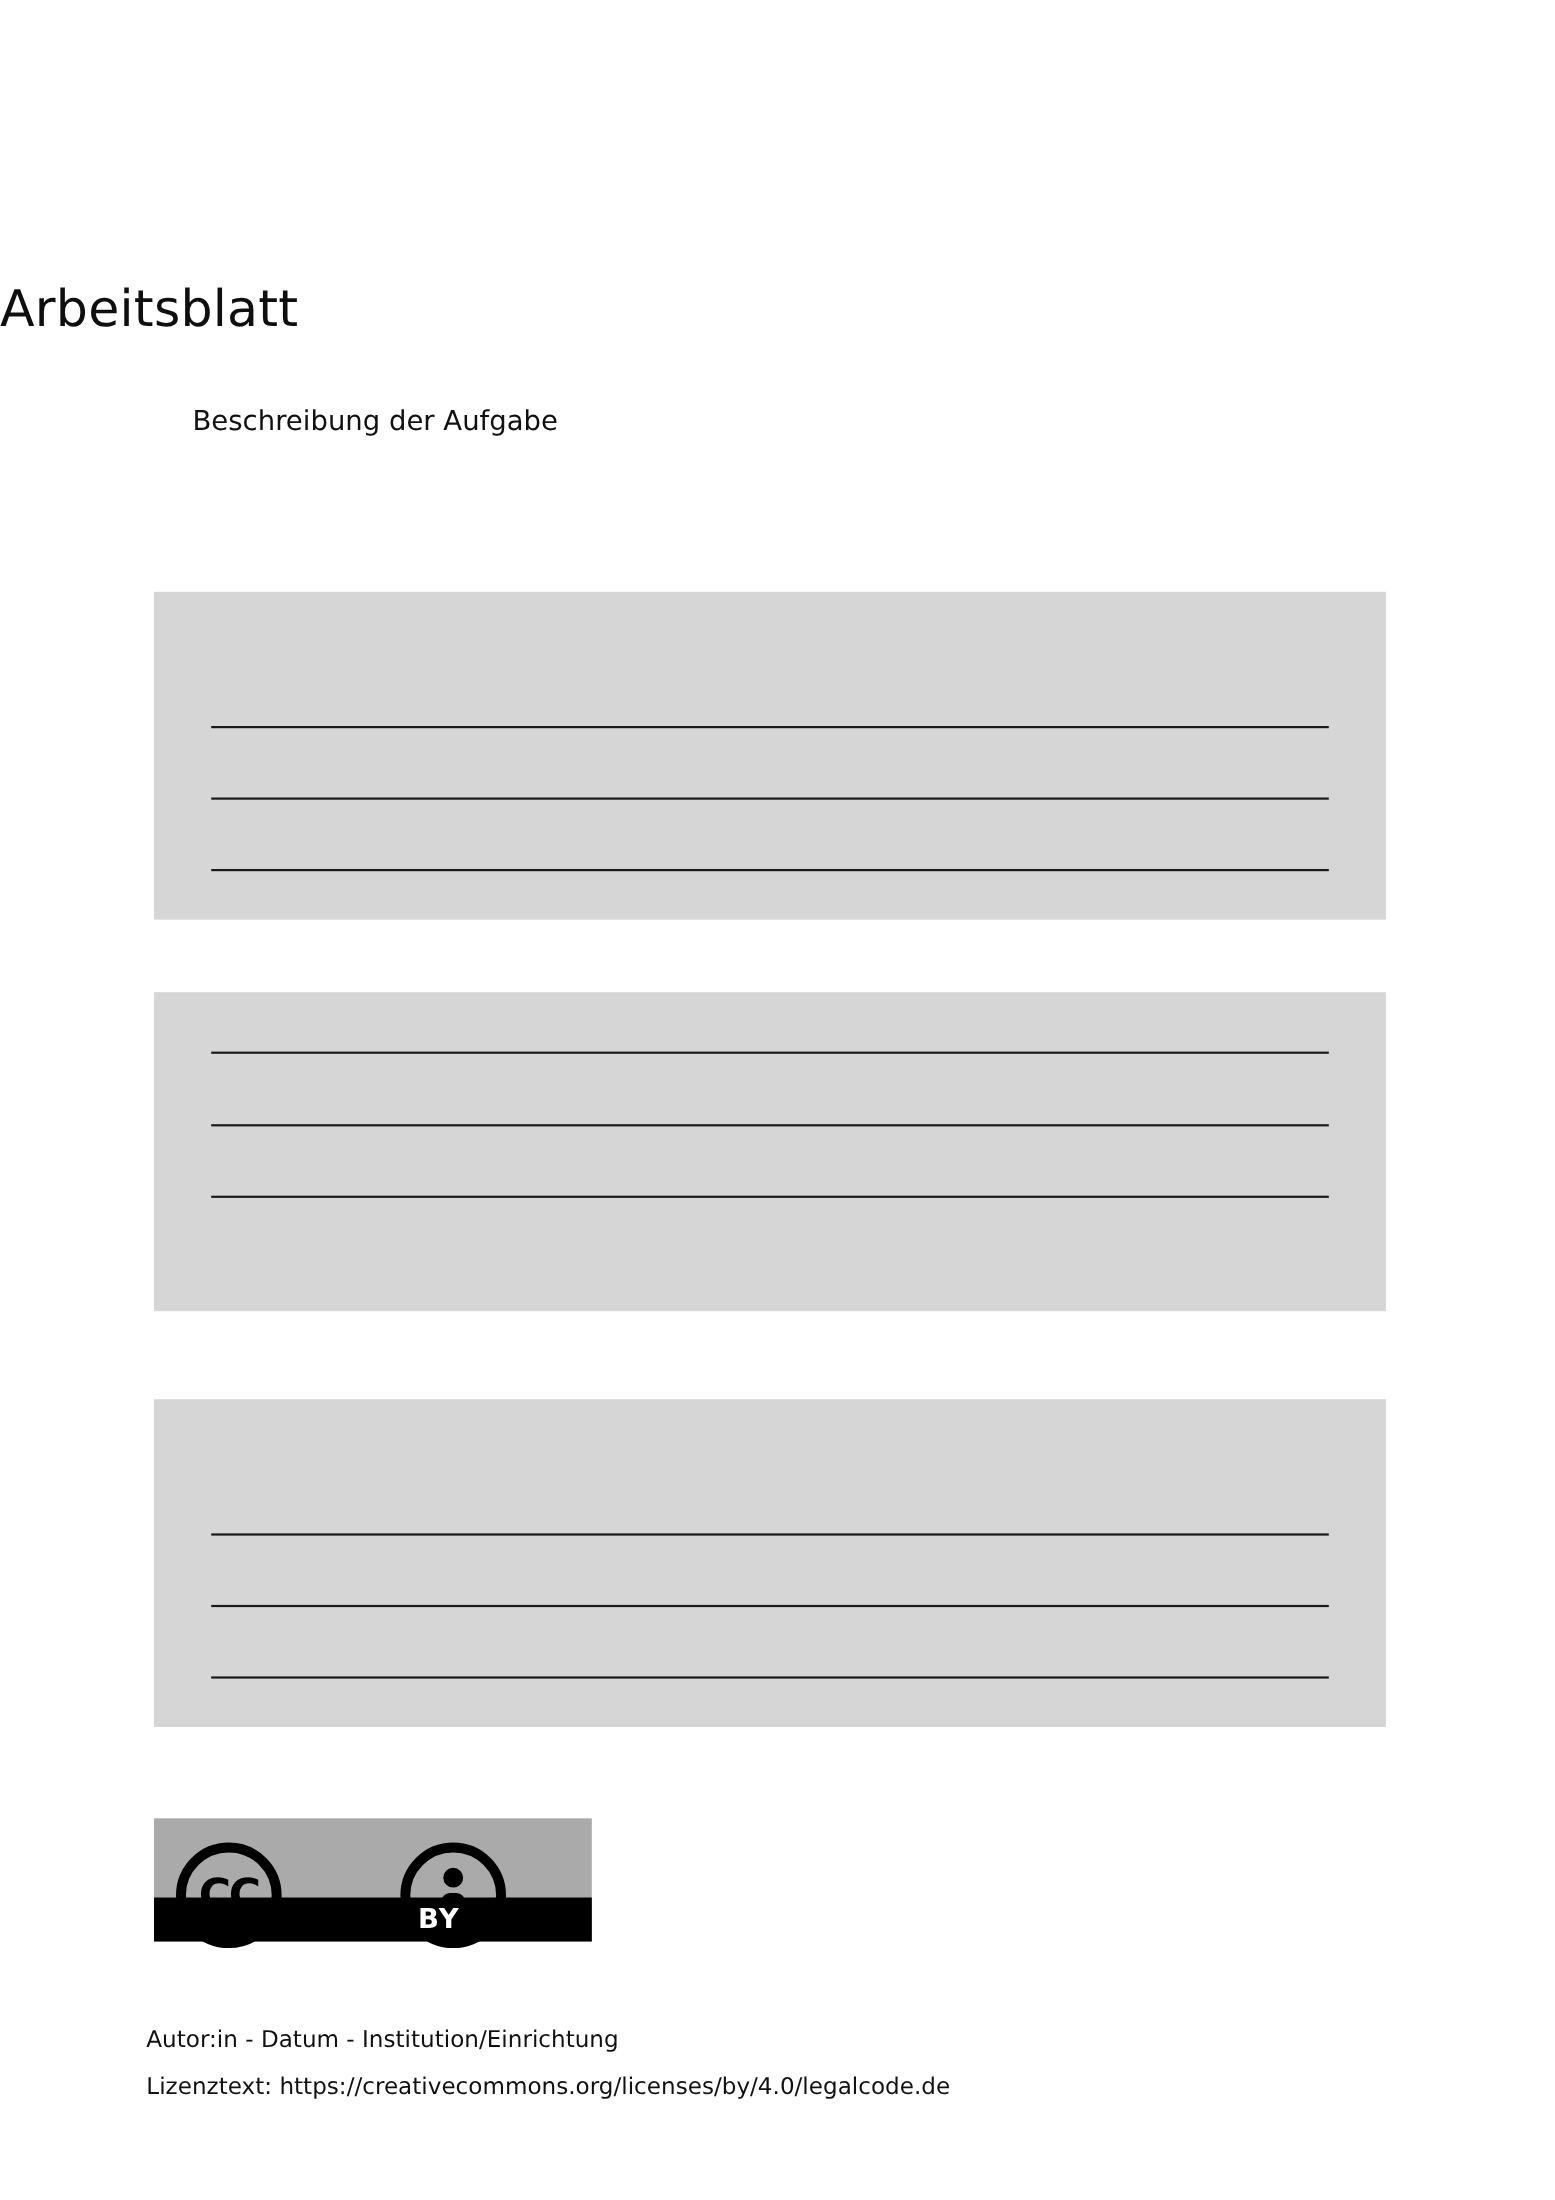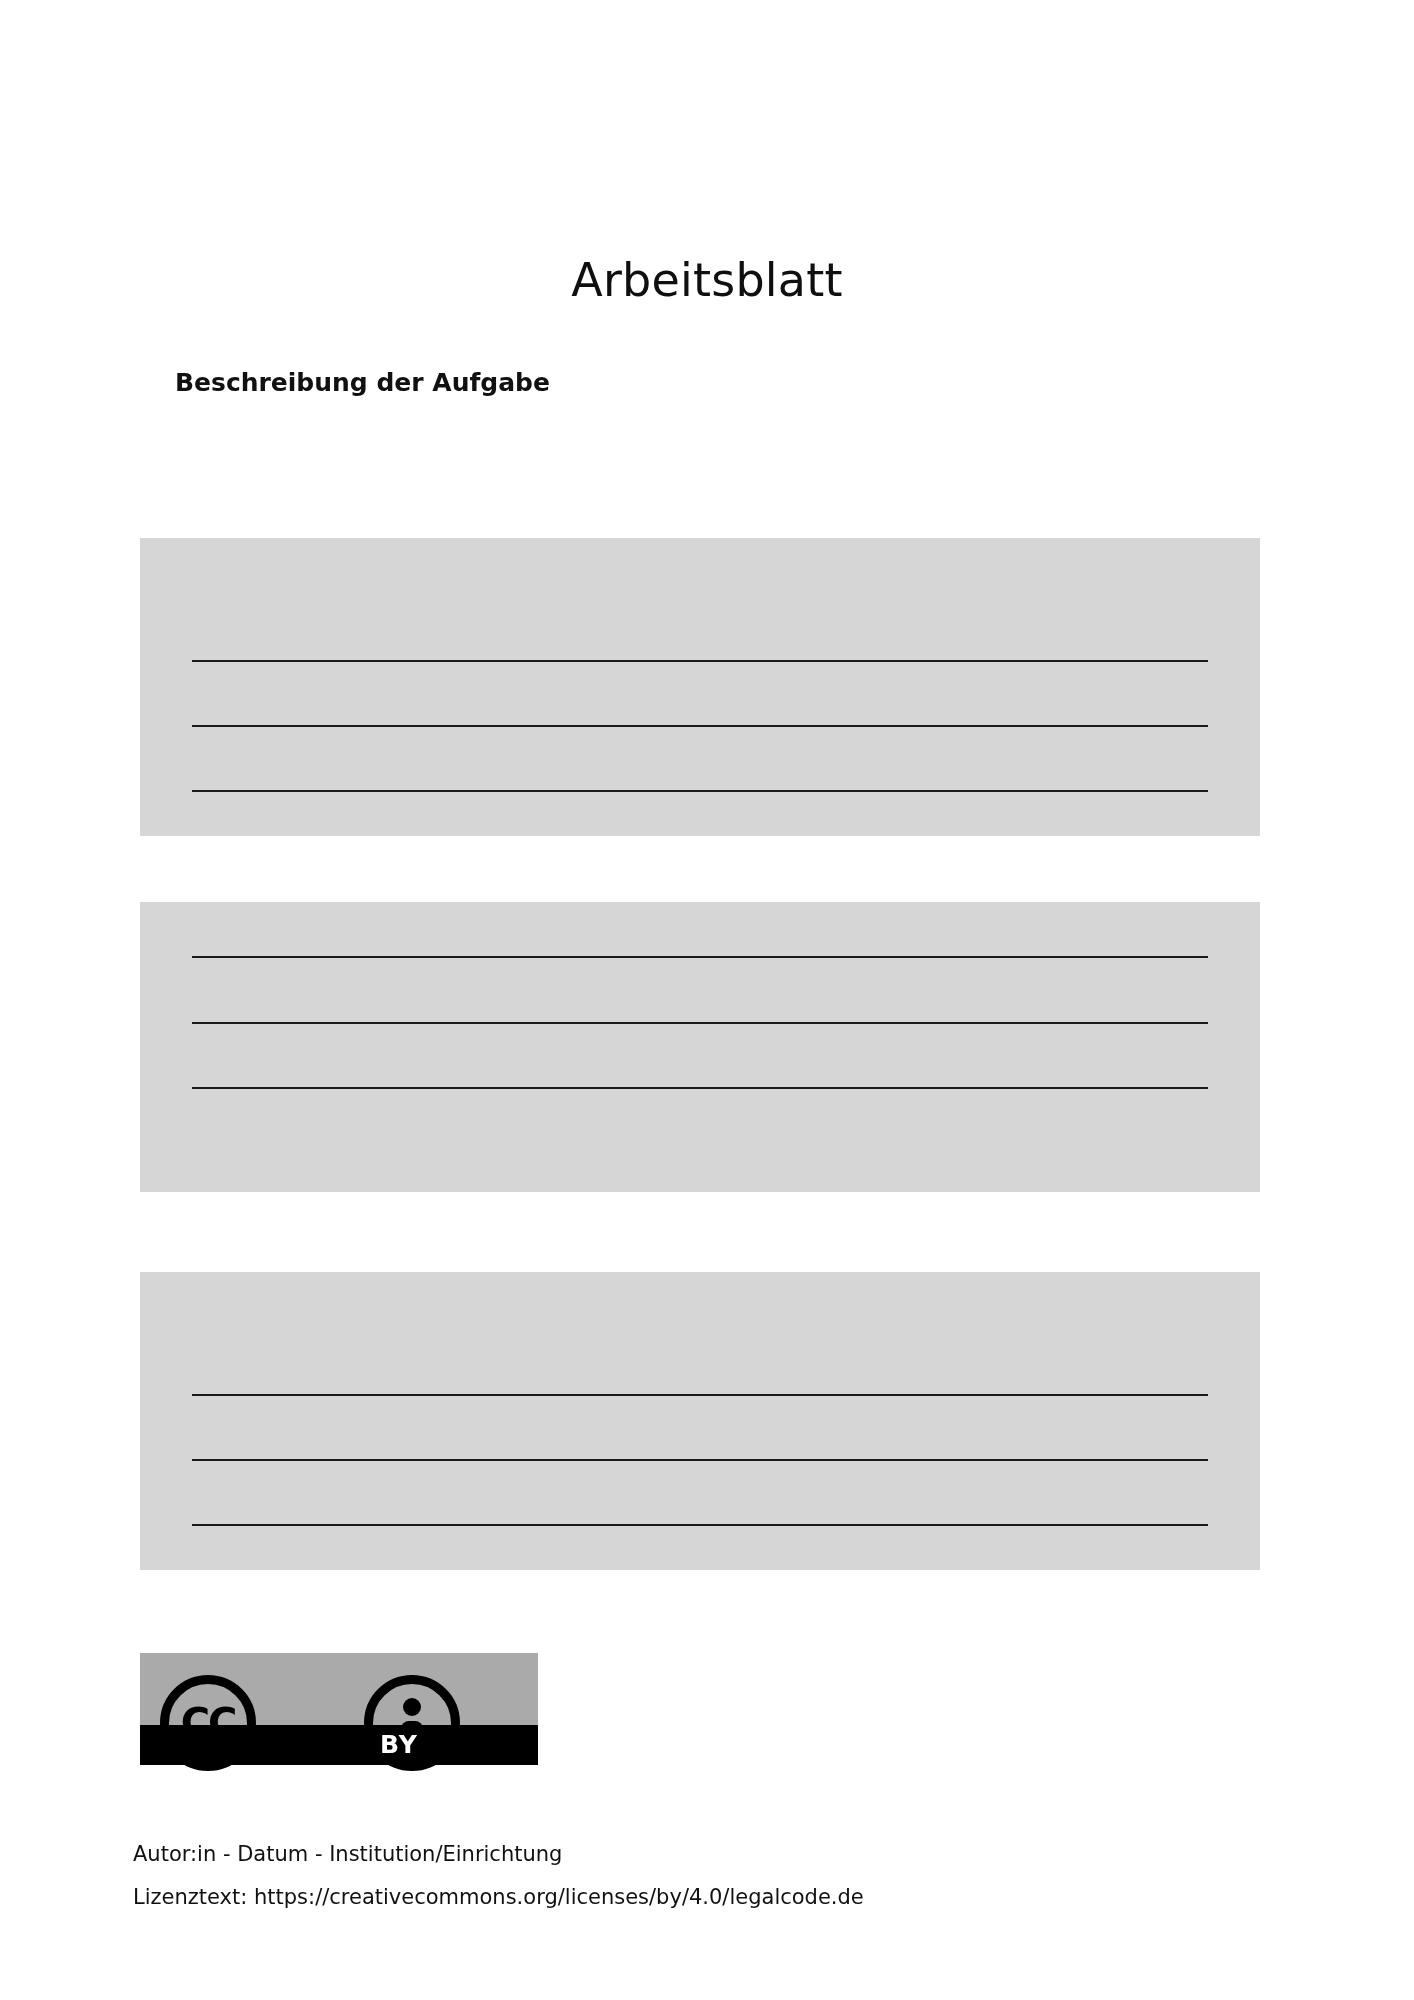--- a/index.html
+++ b/index.html
@@ -21,34 +21,34 @@
     inset: 0;
     background: #ffffff;
   }
 
   
   .title {
     position: absolute;
     top: 222px;
     left: 0;
     width: 1414px;
-    text-align: center;
+    text-align: left;
     font-size: 46px;
     font-weight: 400;
     letter-spacing: 0.2px;
     color: #0f0f0f;
   }
 
   
   .task-desc {
     position: absolute;
     top: 368px;
     left: 175px;
     font-size: 25px;
-    font-weight: 700;
+    font-weight: 400;
     color: #111111;
   }
 
   
   .answer-block {
     position: absolute;
     left: 140px;
     width: 1120px;
     background: #d6d6d6;
   }

